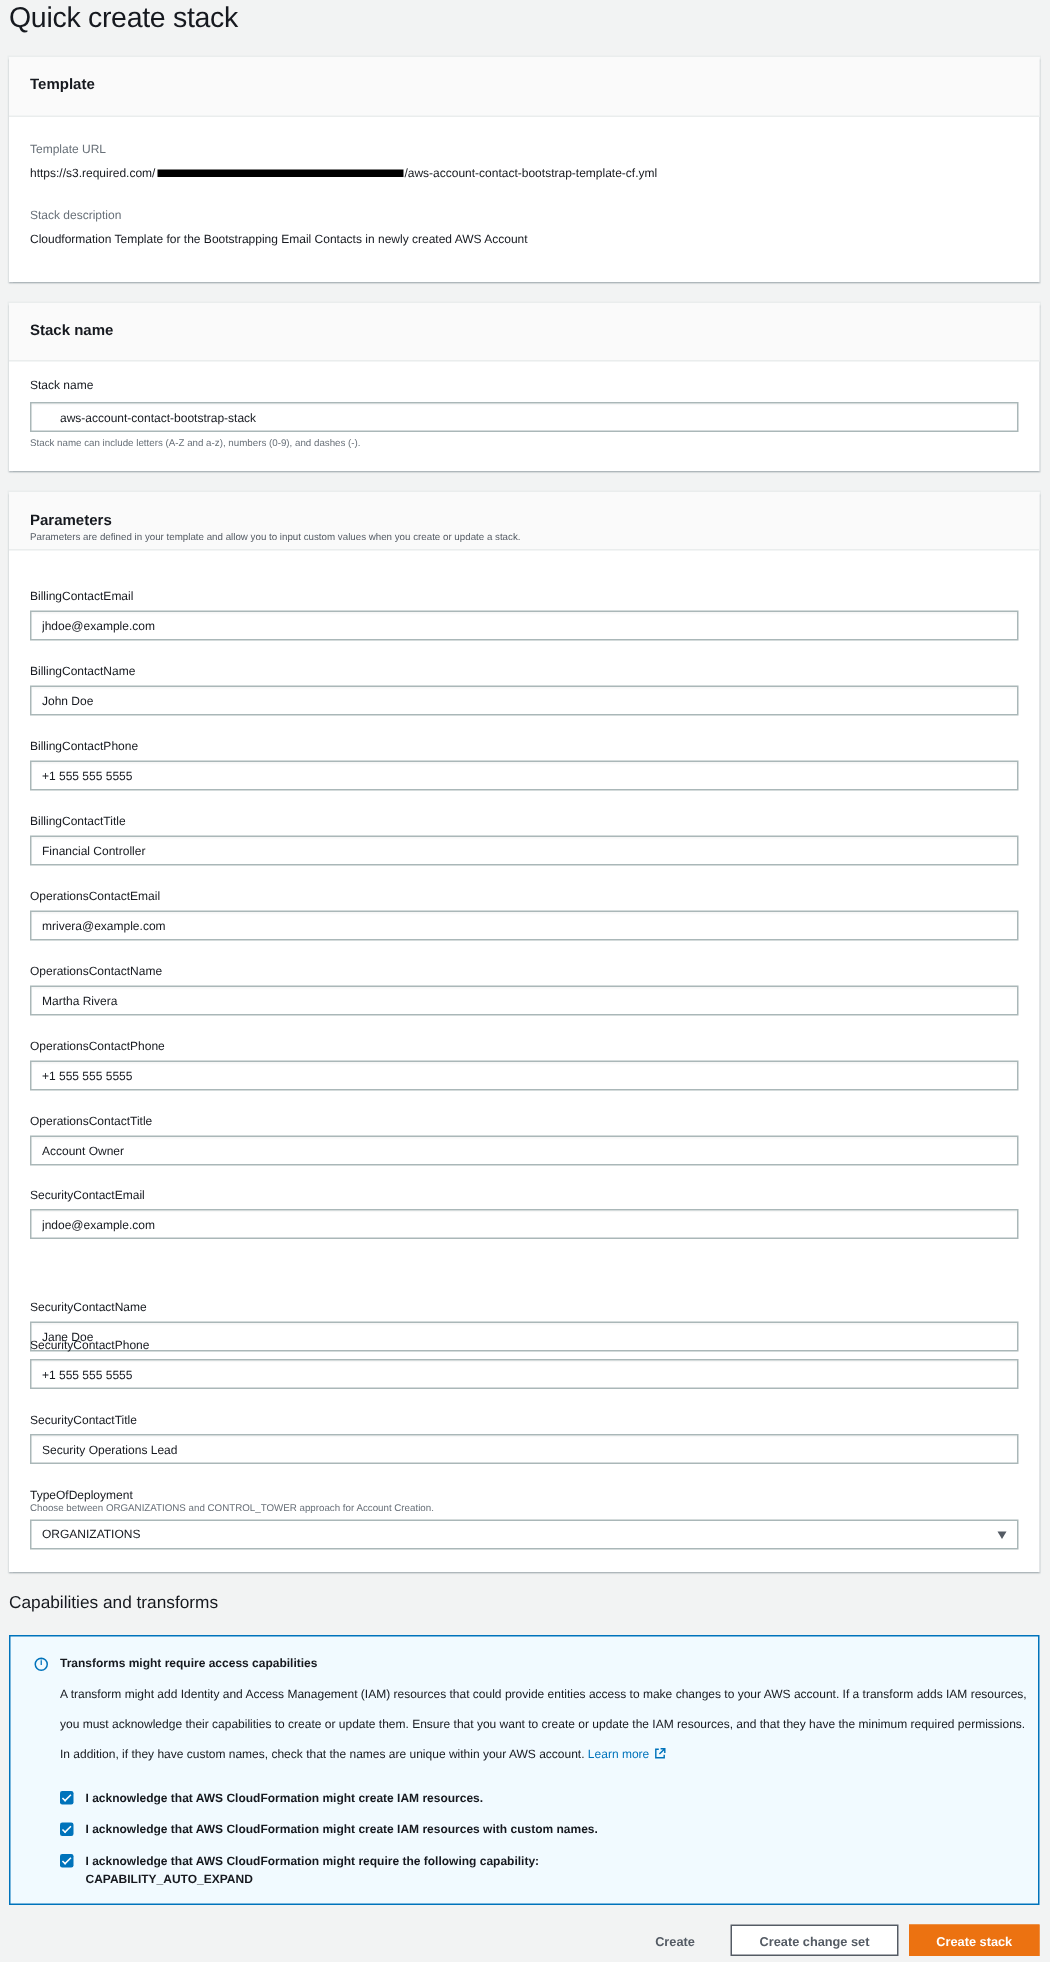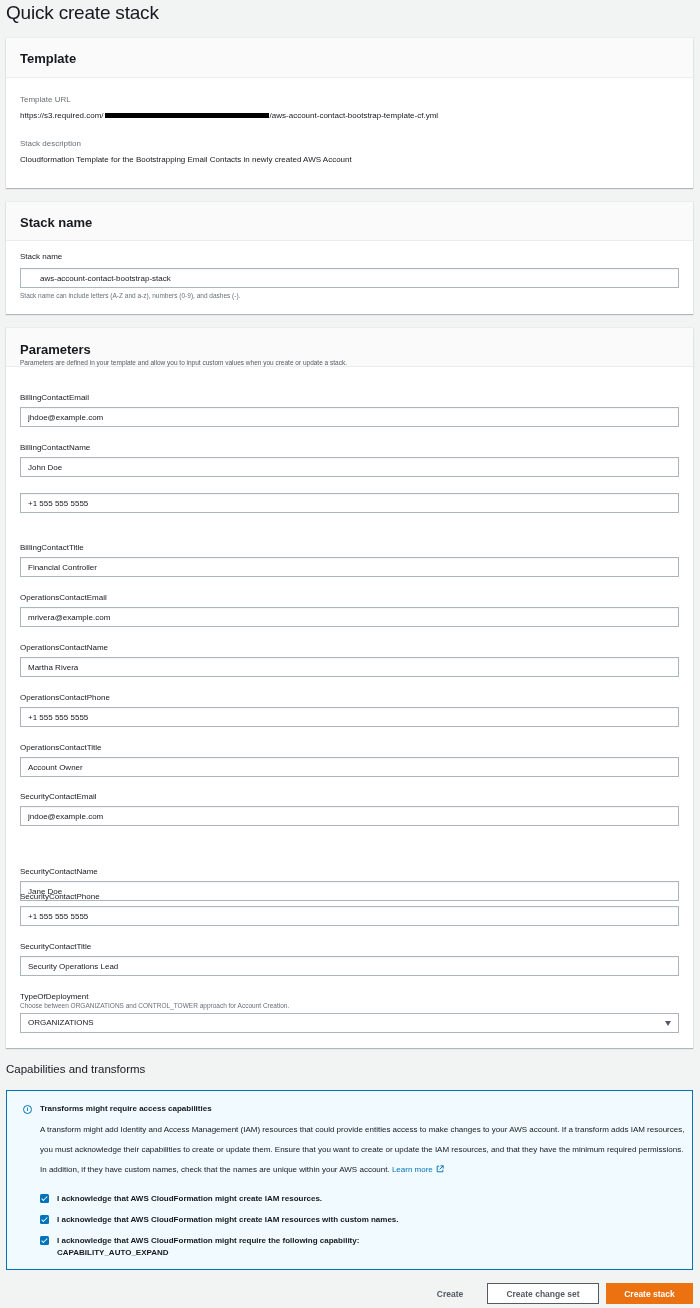--- a/index.html
+++ b/index.html
@@ -20,21 +20,21 @@
     position: absolute; left: 6px; width: 687px;
     background: #fff;
     box-shadow: 0 1px 1px rgba(0,22,40,0.25), 0 0 0 1px #eaeded;
   }
   .panel-header {
     background: #fafafa;
     border-bottom: 1px solid #eaeded;
     padding: 0 14px;
   }
   .panel-header h2 {
-    margin: 0; font-size: 13px; font-weight: bold; color: #16191f;
+    margin: 0; font-size: 10px; font-weight: bold; color: #16191f;
   }
   .panel-header .desc {
     font-size: 6.5px; color: #545b64; margin-top: 2px;
   }
   .panel-body { padding: 0 14px; position: relative; }
   .kv-label { font-size: 8px; color: #687078; }
   .kv-value { font-size: 8px; color: #16191f; }
   .field-label { font-size: 8px; color: #16191f; display: block; }
   .field-hint { font-size: 6.5px; color: #687078; }
   .input {
@@ -158,20 +158,21 @@
   <div class="panel-body">
     <div class="param" style="top:26px;">
       <label class="field-label">BillingContactEmail</label>
       <input class="input" value="jhdoe@example.com" style="">
     </div>
     <div class="param" style="top:76px;">
       <label class="field-label">BillingContactName</label>
       <input class="input" value="John Doe" style="">
     </div>
     <div class="param" style="top:126px;">
+      <label class="field-label">BillingContactPhone</label>
       <input class="input" value="+1 555 555 5555" style="">
     </div>
     <div class="param" style="top:176px;">
       <label class="field-label">BillingContactTitle</label>
       <input class="input" value="Financial Controller" style="">
     </div>
     <div class="param" style="top:226px;">
       <label class="field-label">OperationsContactEmail</label>
       <input class="input" value="mrivera@example.com" style="">
     </div>

